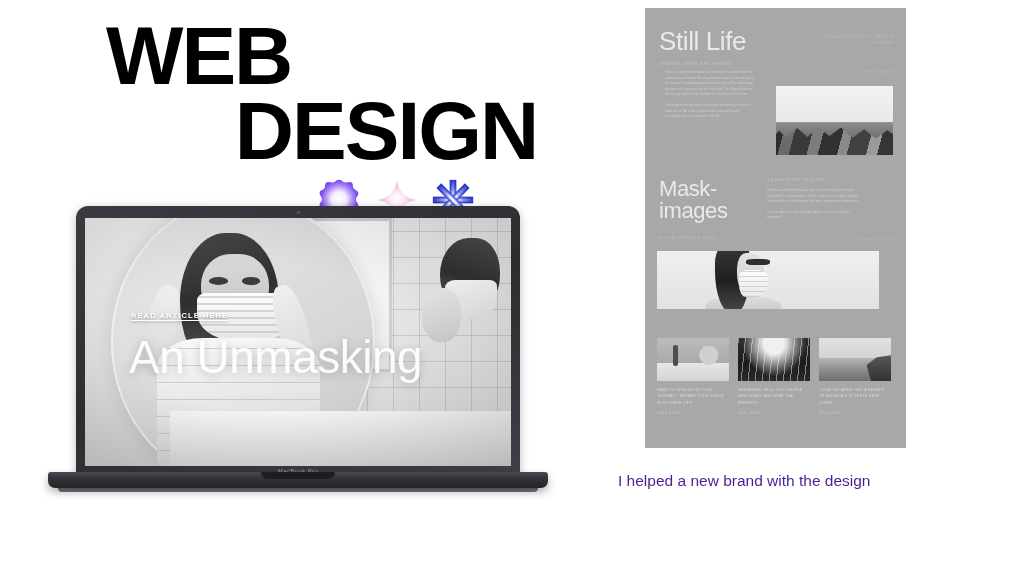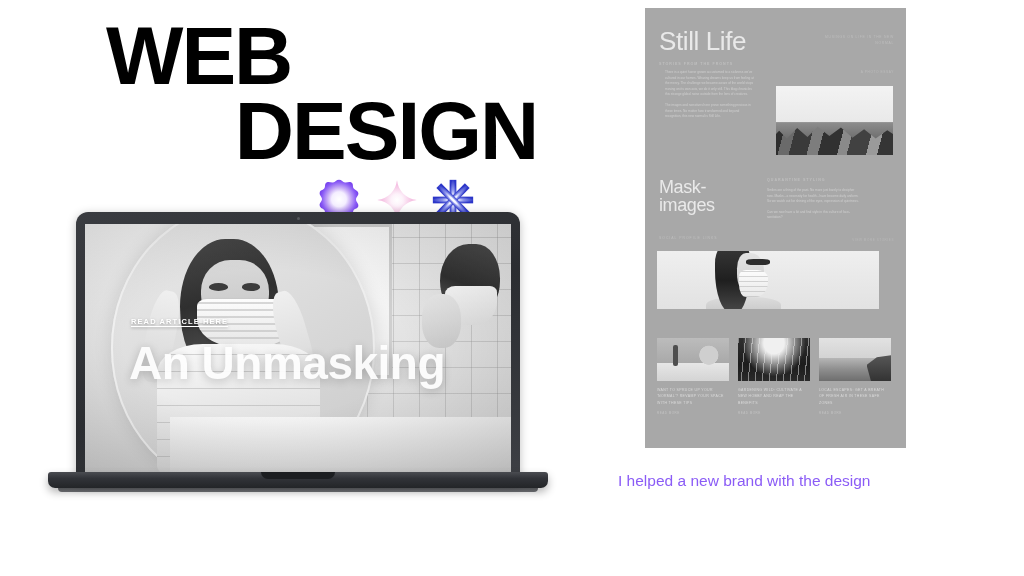--- a/index.html
+++ b/index.html
@@ -59,21 +59,21 @@
   .laptop {
     position: absolute;
     left: 48px;
     top: 200px;
     width: 500px;
     height: 300px;
   }
   .laptop-lid {
     position: absolute;
     left: 28px;
-    top: 12px;
+    top: 6px;
     width: 444px;
     height: 272px;
     background: linear-gradient(160deg, #3a3c41 0%, #2b2d31 50%, #3e4045 100%);
     border-radius: 12px 12px 4px 4px;
     box-shadow: 0 2px 10px rgba(0,0,0,0.25);
     box-sizing: border-box;
     padding: 12px 9px 0 9px;
   }
   .laptop-camera {
     position: absolute;
@@ -265,21 +265,21 @@
     color: #ffffff;
     text-decoration: underline;
     text-underline-offset: 2px;
     text-shadow: 0 1px 3px rgba(0,0,0,.35);
   }
   .screen-title {
     position: absolute;
     left: 44px;
     top: 112px;
     font-size: 46px;
-    font-weight: 700;
+    font-weight: 400;
     letter-spacing: -0.5px;
     color: rgba(255,255,255,0.93);
     text-shadow: 0 2px 10px rgba(0,0,0,.22);
     white-space: nowrap;
   }
 
   .laptop-bezel-label {
     position: absolute;
     left: 0;
     right: 0;
@@ -397,21 +397,21 @@
     background:
       linear-gradient(105deg, #2e2e2e 0 12%, #6a6a6a 12% 20%, #3a3a3a 20% 33%, #7d7d7d 33% 41%,
         #313131 41% 55%, #8a8a8a 55% 62%, #414141 62% 76%, #9a9a9a 76% 84%, #353535 84% 100%);
       clip-path: polygon(0% 55%, 7% 30%, 13% 52%, 21% 22%, 29% 48%, 37% 18%, 46% 45%,
         55% 20%, 64% 50%, 73% 25%, 82% 52%, 91% 28%, 100% 50%, 100% 100%, 0% 100%);
   }
   .wp-h2 {
     position: absolute;
     left: 14px;
     top: 170px;
-    font-size: 18px;
+    font-size: 22px;
     font-weight: 300;
     line-height: 1.0;
     color: #e9e9e9;
     letter-spacing: -0.4px;
   }
   .wp-h2 span { display: block; }
   .wp-kicker2 {
     position: absolute;
     left: 122px;
     top: 170px;
@@ -567,21 +567,21 @@
   }
 
   
   .caption {
     position: absolute;
     left: 618px;
     top: 466px;
     width: 320px;
     font-size: 15.5px;
     line-height: 1.9;
-    color: #8b5cf6;
+    color: #4c1d95;
   }
   .caption span { display: block; }
 </style>
 </head>
 <body>
 
 <div class="slide">
 
   <div class="headline">
     <span class="headline-line">WEB</span>

